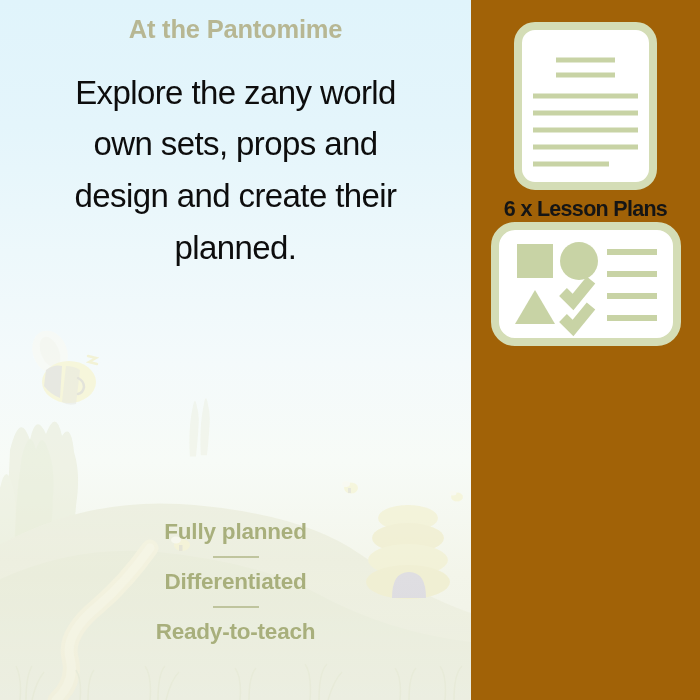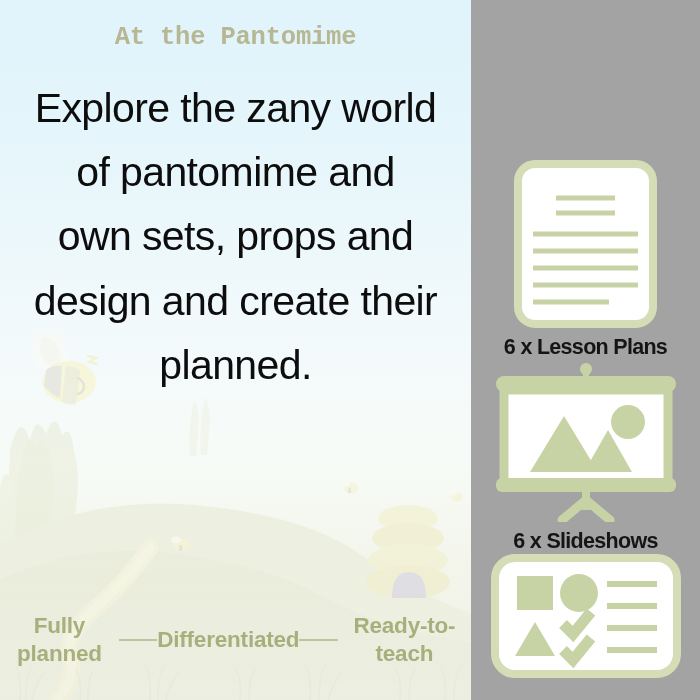--- a/index.html
+++ b/index.html
@@ -63,48 +63,47 @@
     position: relative;
     z-index: 5;
     width: 100%;
     height: 100%;
     display: flex;
     flex-direction: column;
     align-items: center;
   }
 
   .poster-title {
-    margin-top: 23px;
+    margin-top: 14px;
     font-size: 25.5px;
     font-weight: bold;
     color: #b7b793;
     letter-spacing: -0.2px;
     text-align: center;
     line-height: 1.2;
-    font-family: Liberation Mono, monospace;
   }
 
   .poster-desc {
     margin-top: 22px;
     width: 420px;
     text-align: center;
-    font-size: 41px;
+    font-size: 33px;
     line-height: 1.57;
     color: #0d0d0d;
     font-weight: 400;
     letter-spacing: -0.6px;
   }
 
   .features {
     position: absolute;
     left: 0;
     right: 0;
-    bottom: 32px;
-    display: flex;
-    flex-direction: row;
+    bottom: 54px;
+    display: flex;
+    flex-direction: column;
     align-items: center;
   }
   .feature-item {
     font-size: 22.5px;
     font-weight: bold;
     color: #9aa267;
     letter-spacing: -0.2px;
     text-align: center;
     line-height: 1.25;
     opacity: 0.82;
@@ -116,25 +115,25 @@
     opacity: 0.55;
     margin: 10px 0;
   }
 
   
   .right-panel {
     position: relative;
     width: 229px;
     flex: 0 0 229px;
     height: 700px;
-    background: #a3a3a3;
+    background: #a16207;
     display: flex;
     flex-direction: column;
     align-items: center;
-    justify-content: flex-end;
+    justify-content: flex-start;
     padding: 22px 0 18px 0;
     box-sizing: border-box;
   }
 
   .feature-block {
     display: flex;
     flex-direction: column;
     align-items: center;
   }
   .feature-icon {
@@ -243,21 +242,20 @@
       <path d="M44 36 q8 0 14 4 l-4 34 q-8 2 -14 -2 z" fill="#dddace" opacity="0.55"></path>
       <path d="M56 48 q6 3 6 9 q-1 6 -6 7" fill="none" stroke="#d6d2c0" stroke-width="2.5" stroke-linecap="round"></path>
       <path d="M66 26 l8 2 l-7 4 l8 2" fill="none" stroke="#f2edb8" stroke-width="2.5" stroke-linecap="round"></path>
     </svg>
 
     <div class="left-inner">
       <div class="poster-title">At the Pantomime</div>
 
       <div class="poster-desc">
         <div>Explore the zany world</div>
-        <div>of pantomime and</div>
         <div>own sets, props and</div>
         <div>design and create their</div>
         <div>planned.</div>
       </div>
 
       <div class="features">
         <div class="feature-item">Fully planned</div>
         <div class="feature-sep"></div>
         <div class="feature-item">Differentiated</div>
         <div class="feature-sep"></div>
@@ -277,43 +275,20 @@
           <line x1="19" y1="74" x2="124" y2="74"></line>
           <line x1="19" y1="91" x2="124" y2="91"></line>
           <line x1="19" y1="108" x2="124" y2="108"></line>
           <line x1="19" y1="125" x2="124" y2="125"></line>
           <line x1="19" y1="142" x2="95" y2="142"></line>
         </g>
       </svg>
       <div class="feature-caption">6 x Lesson Plans</div>
     </div>
 
-    <div class="feature-block">
-      <svg class="feature-icon" width="188" height="162" viewBox="0 0 188 162">
-
-        <circle cx="94" cy="9" r="6" fill="#c8d3a5"></circle>
-        <rect x="91" y="8" width="6" height="12" fill="#c8d3a5"></rect>
-
-        <rect x="4" y="16" width="180" height="16" rx="8" ry="8" fill="#c8d3a5"></rect>
-
-        <rect x="12" y="30" width="164" height="94" fill="#ffffff"></rect>
-        <rect x="12" y="30" width="164" height="94" fill="none" stroke="#c8d3a5" stroke-width="9"></rect>
-
-        <rect x="4" y="118" width="180" height="14" rx="6" ry="6" fill="#c8d3a5"></rect>
-
-        <rect x="90" y="130" width="8" height="20" fill="#c8d3a5"></rect>
-        <path d="M94 140 L70 160" stroke="#c8d3a5" stroke-width="9" stroke-linecap="round" fill="none"></path>
-        <path d="M94 140 L118 160" stroke="#c8d3a5" stroke-width="9" stroke-linecap="round" fill="none"></path>
-
-        <circle cx="136" cy="62" r="17" fill="#c8d3a5"></circle>
-        <path d="M38 112 L72 56 L106 112 Z" fill="#c8d3a5"></path>
-        <path d="M92 112 L116 70 L140 112 Z" fill="#c8d3a5"></path>
-      </svg>
-      <div class="feature-caption">6 x Slideshows</div>
-    </div>
 
     <div class="feature-block">
       <svg class="feature-icon" width="190" height="128" viewBox="0 0 190 128">
         <rect x="4" y="4" width="182" height="116" rx="20" ry="20" fill="#ffffff" stroke="#d4ddb6" stroke-width="8"></rect>
 
         <rect x="26" y="22" width="36" height="34" fill="#c8d3a5"></rect>
 
         <circle cx="88" cy="39" r="19" fill="#c8d3a5"></circle>
 
         <path d="M44 68 L64 102 L24 102 Z" fill="#c8d3a5"></path>

